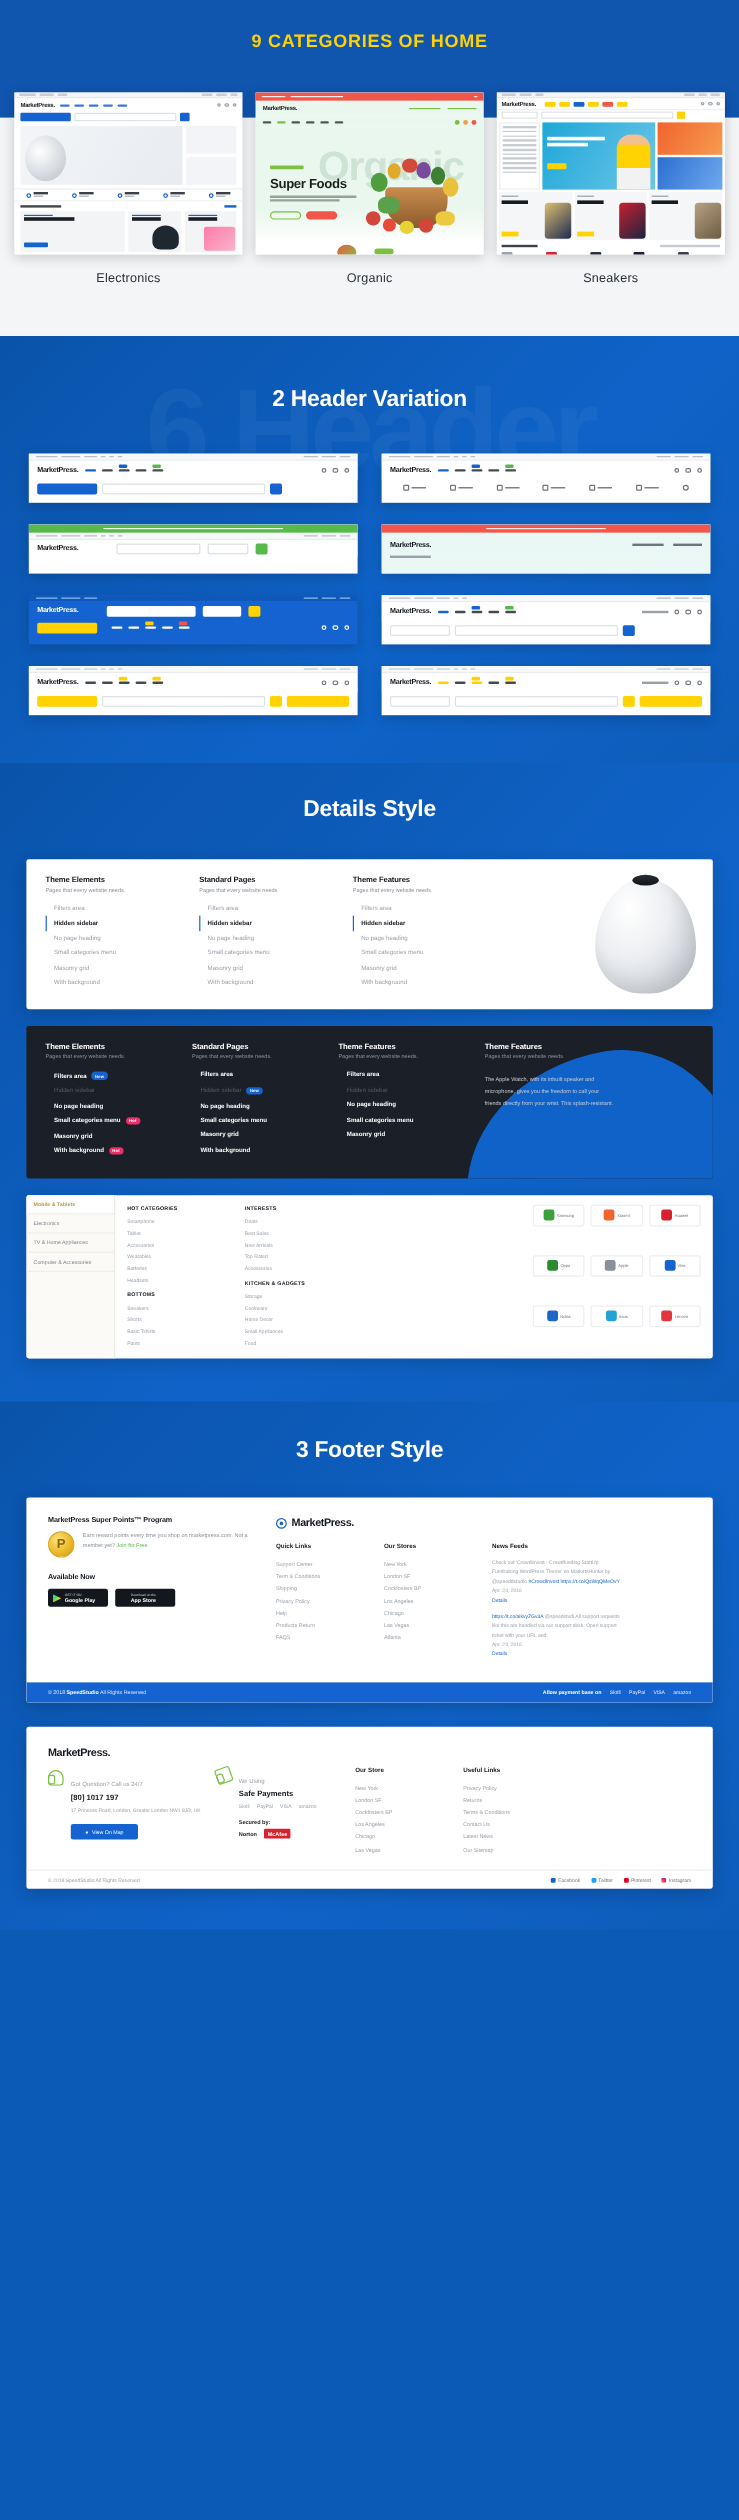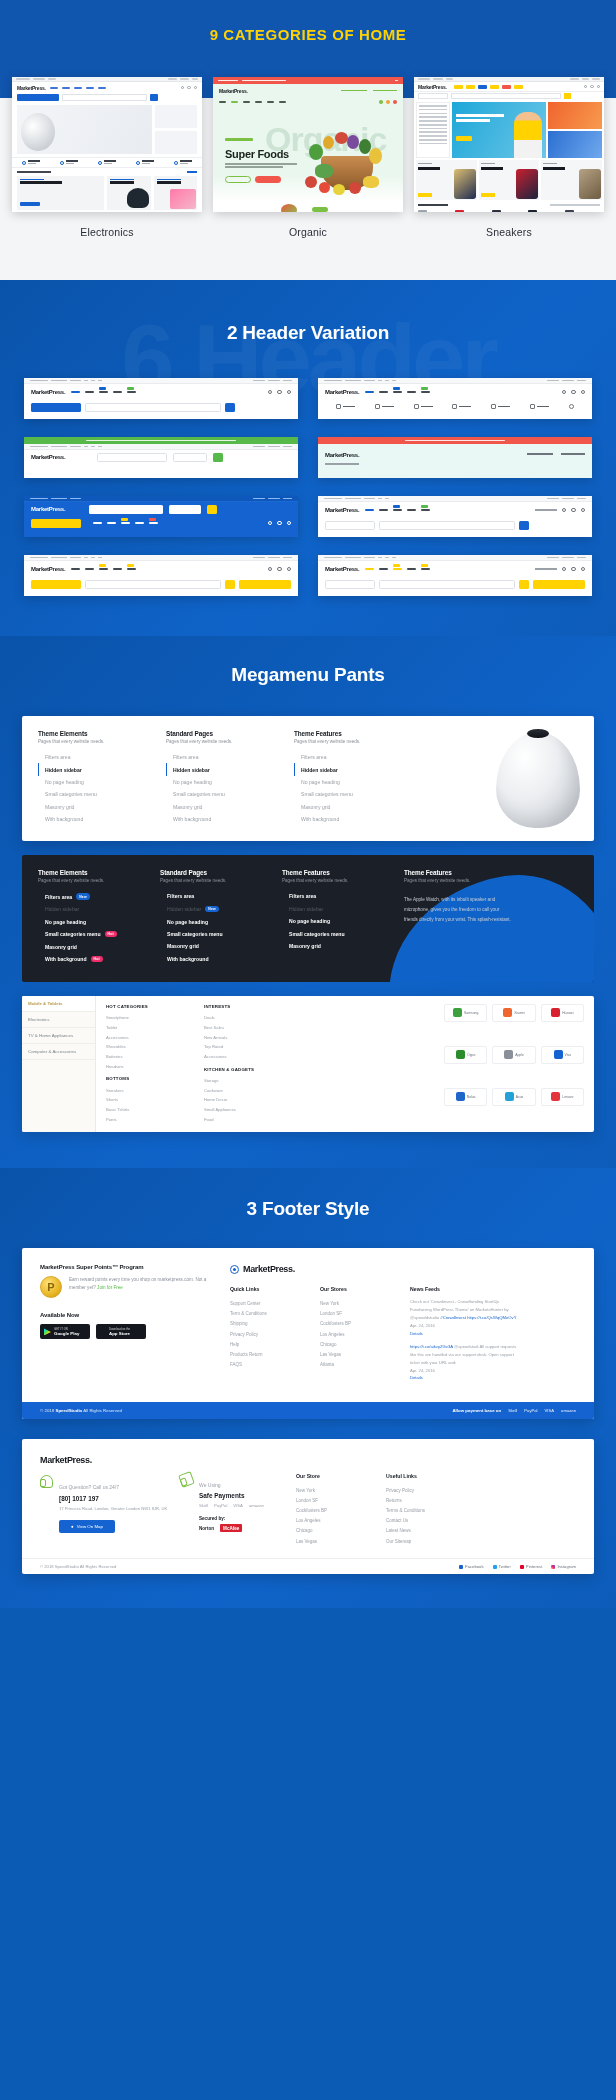--- a/index.html
+++ b/index.html
@@ -901,21 +901,21 @@
           <span class="hv-inp"></span>
           <span class="hv-go y"></span>
           <span class="hv-bf" style="background:#ffd200;border-radius:1.5px"></span>
         </div>
       </div>
 
     </div>
   </section>
 
   <section class="blue-sec" style="padding:28px 0 36px 0;">
-    <h2 class="sec-h2">Megamenu Pants</h2>
+    <h2 class="sec-h2">Details Style</h2>
 
     <div class="mm-wrap">
 
       <div class="mm-light">
         <div class="mm-cols">
           <div class="mm-col">
             <h4>Theme Elements</h4>
             <p>Pages that every website needs.</p>
             <div class="mm-li">Filters area</div>
             <div class="mm-li active">Hidden sidebar</div>

